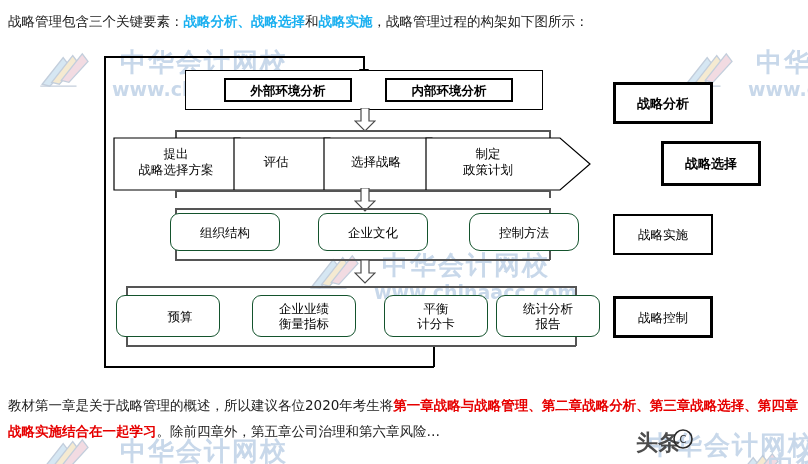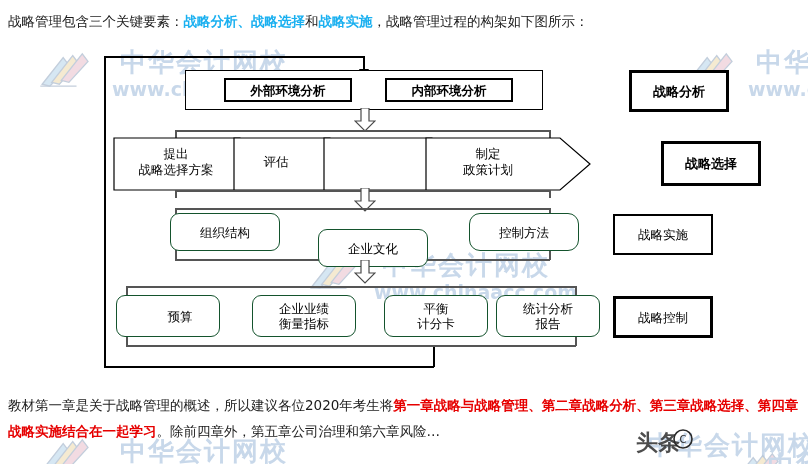--- a/index.html
+++ b/index.html
@@ -143,40 +143,43 @@
         <path d="M314 2 L448 2 L478 28 L448 54 L314 54 Z"></path>
       </g>
     </svg>
     <div style="position:absolute;left:118px;top:100px;width:116px;text-align:center;font-size:12.5px;line-height:16px;color:#000;">
       <div>提出</div>
       <div>战略选择方案</div>
     </div>
     <div style="position:absolute;left:236px;top:108px;width:80px;text-align:center;font-size:12.5px;line-height:16px;color:#000;">
       <div>评估</div>
     </div>
+    <div style="position:absolute;left:326px;top:108px;width:100px;text-align:center;font-size:12.5px;line-height:16px;color:#000;">
+      <div>选择战略</div>
+    </div>
     <div style="position:absolute;left:430px;top:100px;width:116px;text-align:center;font-size:12.5px;line-height:16px;color:#000;">
       <div>制定</div>
       <div>政策计划</div>
     </div>
 
     <div class="lineg" style="left:175px;top:144px;width:375px;height:1.5px;"></div>
     <div class="lineg" style="left:175px;top:144px;width:1.5px;height:8px;"></div>
     <div class="lineg" style="left:549px;top:144px;width:1.5px;height:8px;"></div>
 
     <svg style="position:absolute;left:354px;top:142px;" width="22" height="24" viewBox="0 0 22 24">
       <path d="M7 0 L15 0 L15 13 L21 13 L11 23 L1 13 L7 13 Z" fill="#ffffff" stroke="#4a4a4a" stroke-width="1.2"></path>
     </svg>
 
     <div class="lineg" style="left:175px;top:162px;width:375px;height:1.5px;"></div>
     <div class="lineg" style="left:175px;top:162px;width:1.5px;height:52px;"></div>
     <div class="lineg" style="left:549px;top:162px;width:1.5px;height:52px;"></div>
     <div class="lineg" style="left:175px;top:213px;width:375px;height:1.5px;"></div>
 
     <div class="box rounded" style="left:170px;top:167px;width:110px;height:38px;">组织结构</div>
-    <div class="box rounded" style="left:318px;top:167px;width:110px;height:38px;margin-top:16px;">企业文化</div>
+    <div class="box rounded" style="left:318px;top:167px;width:110px;height:38px;">企业文化</div>
     <div class="box rounded" style="left:469px;top:167px;width:110px;height:38px;border-radius:11px;">控制方法</div>
 
     <svg style="position:absolute;left:354px;top:214px;" width="22" height="24" viewBox="0 0 22 24">
       <path d="M7 0 L15 0 L15 13 L21 13 L11 23 L1 13 L7 13 Z" fill="#ffffff" stroke="#4a4a4a" stroke-width="1.2"></path>
     </svg>
 
     <div class="lineg" style="left:126px;top:240px;width:450px;height:1.5px;"></div>
     <div class="lineg" style="left:126px;top:240px;width:1.5px;height:60px;"></div>
     <div class="lineg" style="left:575px;top:240px;width:1.5px;height:60px;"></div>
     <div class="lineg" style="left:126px;top:299px;width:450px;height:1.5px;"></div>
@@ -198,21 +201,21 @@
         <div>计分卡</div>
       </div>
     </div>
     <div class="box rounded" style="left:496px;top:249px;width:104px;height:42px;">
       <div>
         <div>统计分析</div>
         <div>报告</div>
       </div>
     </div>
 
-    <div class="box bold3 head" style="left:613px;top:24px;width:100px;height:42px;margin-left:16px;">战略分析</div>
+    <div class="box bold3 head" style="left:613px;top:36px;width:100px;height:42px;">战略分析</div>
     <div class="box bold3 head" style="left:613px;top:95px;width:100px;height:45px;margin-left:48px;">战略选择</div>
     <div class="box bold2" style="left:613px;top:168px;width:100px;height:41px;font-weight:normal;">战略实施</div>
     <div class="box bold3" style="left:613px;top:250px;width:100px;height:42px;font-weight:normal;">战略控制</div>
   </div>
 
   <div class="para" style="left:8px;top:392px;width:792px;">
     <span>教材第一章是关于战略管理的概述，所以建议各位2020年考生将</span><span class="red">第一章战略与战略管理、第二章战略分析、第三章战略选择、第四章战略实施结合在一起学习</span><span>。除前四章外，第五章公司治理和第六章风险…</span>
   </div>
 
 </div>

